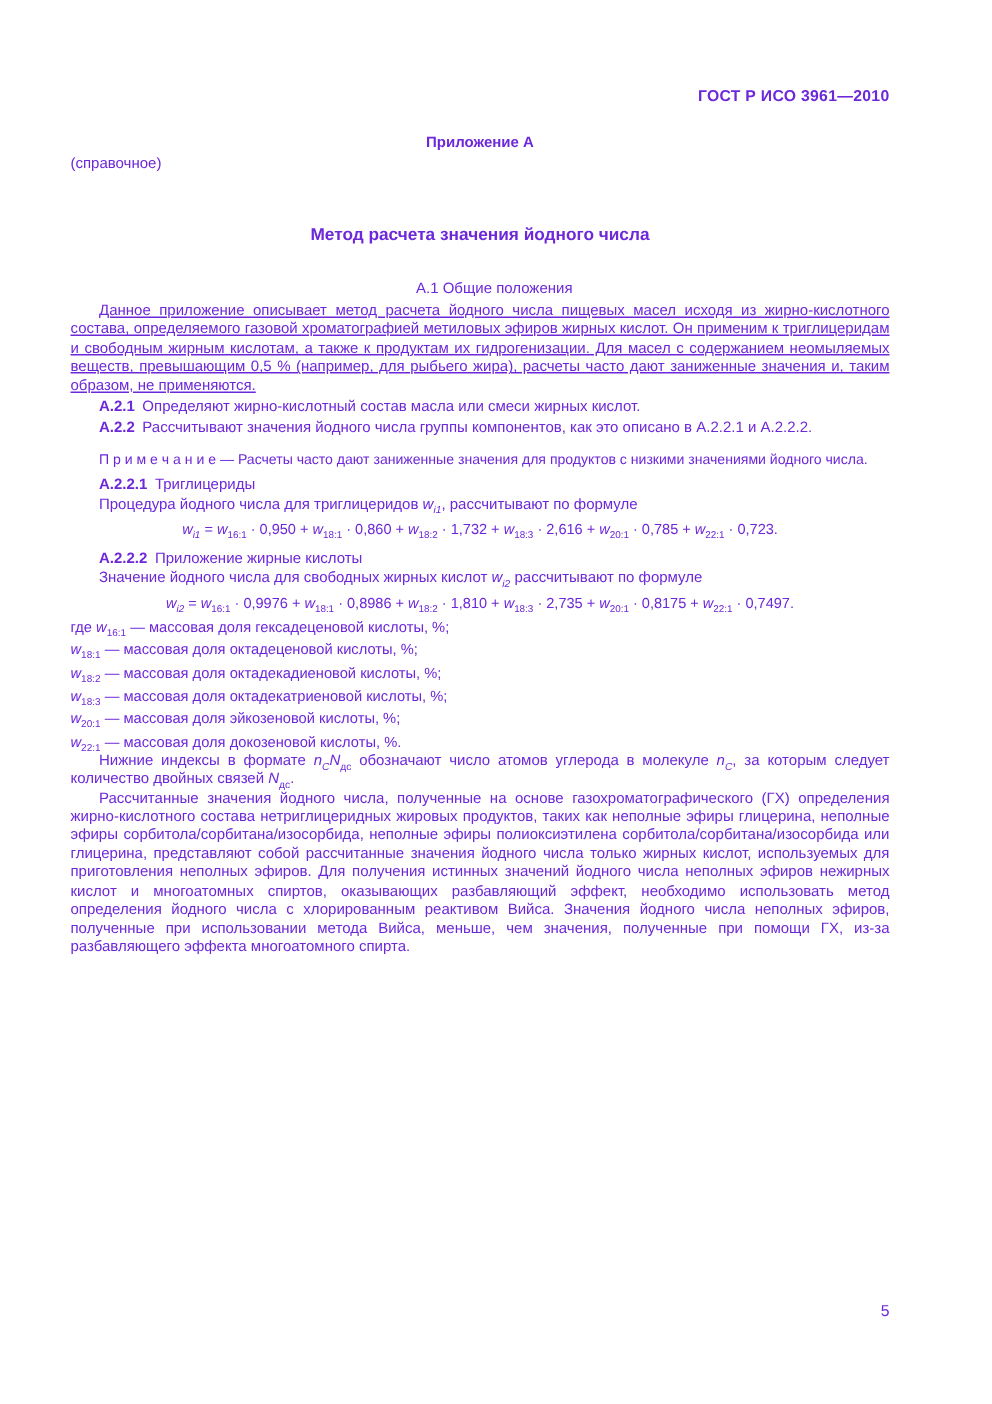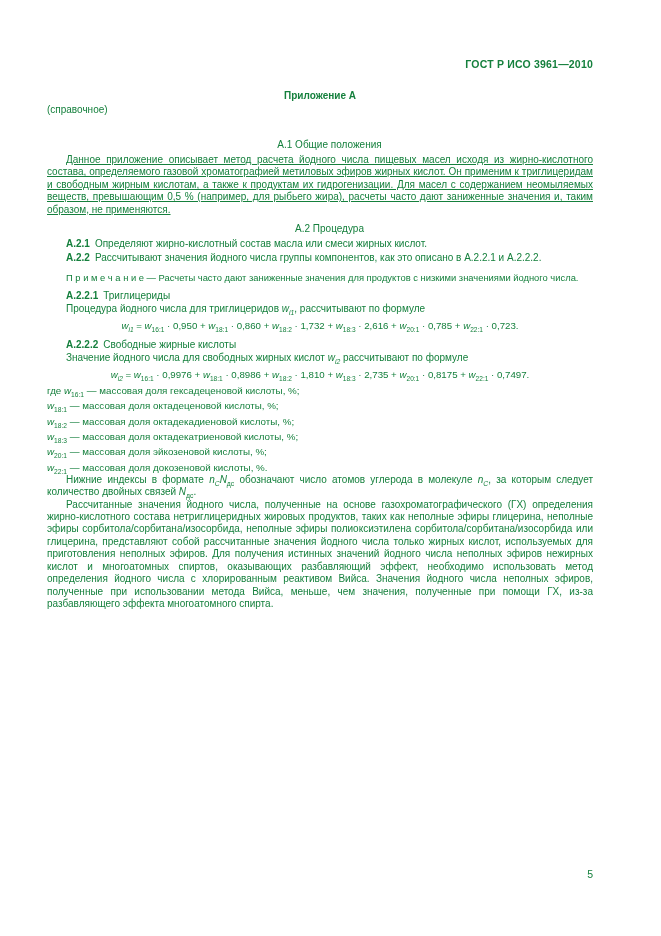--- a/index.html
+++ b/index.html
@@ -1,18 +1,18 @@
 <!DOCTYPE html>
 <html><head>
 <meta charset="utf-8">
 <style>
   html,body{margin:0;padding:0;background:#fff;}
   .page{
     width:661px;height:936px;position:relative;background:#ffffff;
-    font-family:"Liberation Sans",sans-serif;color:#15803d;overflow:hidden;
+    font-family:"Liberation Sans",sans-serif;color:#6d28d9;overflow:hidden;
   }
   .content{position:absolute;left:47px;top:58px;width:546px;}
   .doc-header{text-align:right;font-weight:bold;font-size:10.5px;letter-spacing:.2px;}
   .annex-label{text-align:center;font-weight:bold;font-size:10px;margin-top:20px;}
   .annex-kind{text-align:left;font-size:10px;margin-top:3px;}
   .title{text-align:center;font-weight:bold;font-size:11.5px;margin:36px 0 0 0;}
   .h{font-size:10px;font-weight:normal;margin:4px;padding-left:19px;text-align:center;}
   .h-a1{margin-top:24px;}
   .h-a2{margin-top:7px;}
   p{margin:0;}
@@ -36,38 +36,38 @@
 <body>
 
 <div class="page">
   <div class="content">
 
     <div class="doc-header">ГОСТ Р ИСО 3961—2010</div>
 
     <div class="annex-label">Приложение А</div>
     <div class="annex-kind">(справочное)</div>
 
+    <h1 class="title">Метод расчета значения йодного числа</h1>
 
     <h2 class="h h-a1">А.1  Общие положения</h2>
     <p class="body ind just mt4">Данное приложение описывает метод расчета йодного числа пищевых масел исходя из жирно-кислотного состава, определяемого газовой хроматографией метиловых эфиров жирных кислот. Он применим к триглицеридам и свободным жирным кислотам, а также к продуктам их гидрогенизации. Для масел с содержанием неомыляемых веществ, превышающим 0,5 % (например, для рыбьего жира), расчеты часто дают заниженные значения и, таким образом, не применяются.</p>
 
 
-    <h2 class="h h-a2">А.2  Процедура</h2>
 
     <p class="body clause"><span class="num">А.2.1</span><span>Определяют жирно-кислотный состав масла или смеси жирных кислот.</span></p>
 
     <p class="body clause"><span class="num">А.2.2</span><span>Рассчитывают значения йодного числа группы компонентов, как это описано в А.2.2.1 и А.2.2.2.</span></p>
 
     <p class="note ind just">П р и м е ч а н и е — Расчеты часто дают заниженные значения для продуктов с низкими значениями йодного числа.</p>
 
     <p class="subhead"><span class="num">А.2.2.1</span><span>Триглицериды</span></p>
     <p class="body ind"><span>Процедура йодного числа для триглицеридов </span><span class="it">w</span><sub class="it">i1</sub><span>, рассчитывают по формуле</span></p>
     <p class="formula"><span class="it">w</span><sub class="it">i1</sub><span> = </span><span class="it">w</span><sub>16:1</sub><span> · 0,950 + </span><span class="it">w</span><sub>18:1</sub><span> · 0,860 + </span><span class="it">w</span><sub>18:2</sub><span> · 1,732 + </span><span class="it">w</span><sub>18:3</sub><span> · 2,616 + </span><span class="it">w</span><sub>20:1</sub><span> · 0,785 + </span><span class="it">w</span><sub>22:1</sub><span> · 0,723.</span></p>
 
-    <p class="subhead"><span class="num">А.2.2.2</span><span>Свободные жирные кислоты</span></p>
+    <p class="subhead"><span class="num">А.2.2.2</span><span>Приложение жирные кислоты</span></p>
     <p class="body ind"><span>Значение йодного числа для свободных жирных кислот </span><span class="it">w</span><sub class="it">i2</sub><span> рассчитывают по формуле</span></p>
     <p class="formula"><span class="it">w</span><sub class="it">i2</sub><span> = </span><span class="it">w</span><sub>16:1</sub><span> · 0,9976 + </span><span class="it">w</span><sub>18:1</sub><span> · 0,8986 + </span><span class="it">w</span><sub>18:2</sub><span> · 1,810 + </span><span class="it">w</span><sub>18:3</sub><span> · 2,735 + </span><span class="it">w</span><sub>20:1</sub><span> · 0,8175 + </span><span class="it">w</span><sub>22:1</sub><span> · 0,7497.</span></p>
 
     <div>
       <p class="where"><span>где </span><span class="it">w</span><sub>16:1</sub><span> — массовая доля гексадеценовой кислоты, %;</span></p>
       <p class="where"><span class="it">w</span><sub>18:1</sub><span> — массовая доля октадеценовой кислоты, %;</span></p>
       <p class="where"><span class="it">w</span><sub>18:2</sub><span> — массовая доля октадекадиеновой кислоты, %;</span></p>
       <p class="where"><span class="it">w</span><sub>18:3</sub><span> — массовая доля октадекатриеновой кислоты, %;</span></p>
       <p class="where"><span class="it">w</span><sub>20:1</sub><span> — массовая доля эйкозеновой кислоты, %;</span></p>
       <p class="where"><span class="it">w</span><sub>22:1</sub><span> — массовая доля докозеновой кислоты, %.</span></p>

